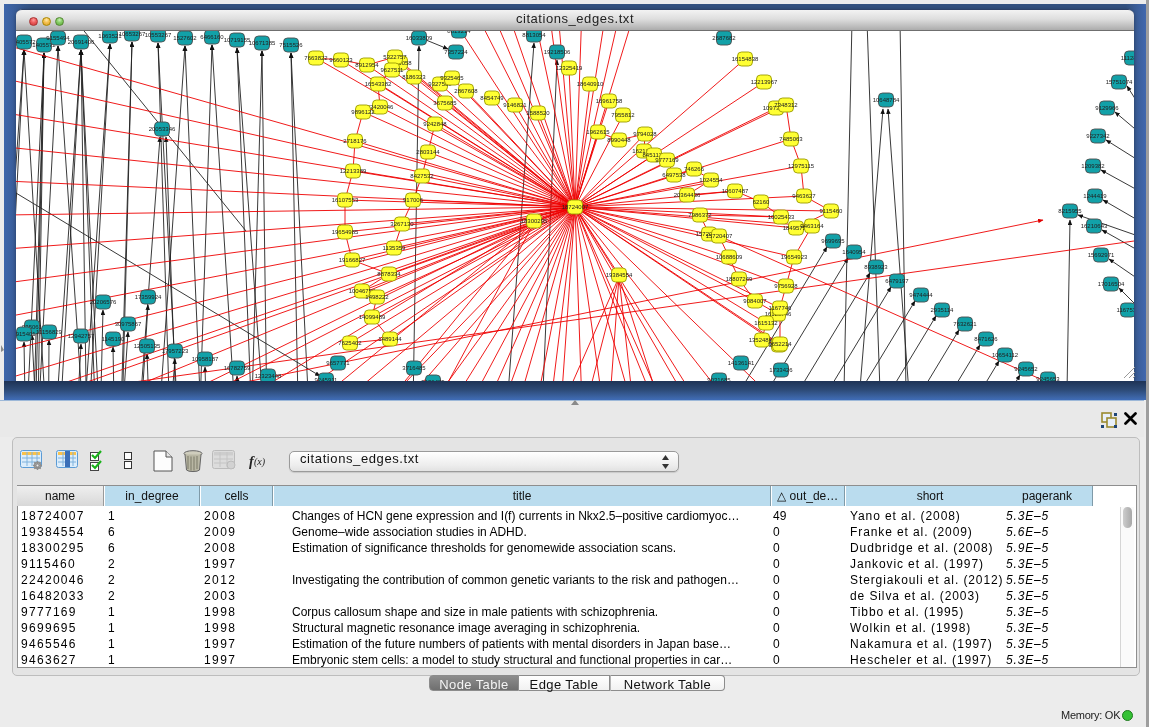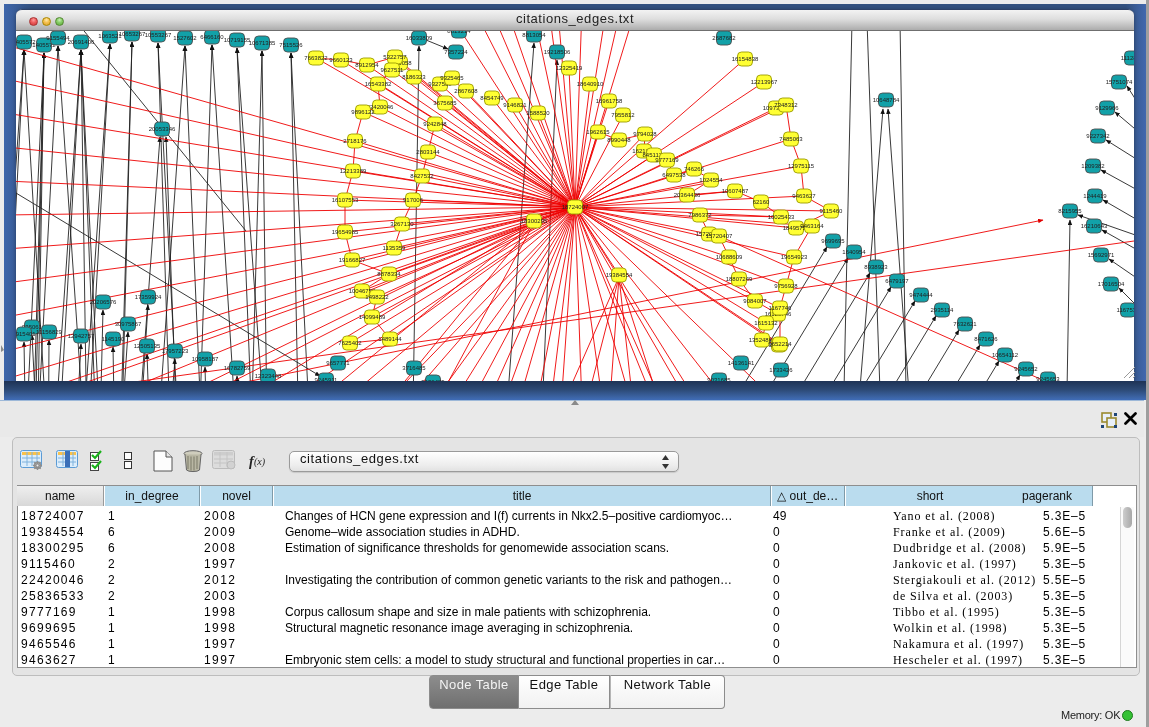--- a/index.html
+++ b/index.html
@@ -26,28 +26,28 @@
 .tp-header .lbl { position:absolute; left:18px; top:11px; font-size:13px; color:#1a1a1a;margin-top:32px; }
 .tp-body { position:absolute; left:0; top:437px; width:1144px; height:290px; background:#ececec; }
 .container { position:absolute; left:12px; top:437px; width:1128px; height:239px;
   background:#e4e4e4; border:1px solid #bdbdbd; border-radius:5px; }
 .table { position:absolute; left:17px; top:485px; width:1120px; height:183px; background:#fff;
   border:1px solid #8e8e8e; }
 .th { position:absolute; top:486px; height:20px; background:#badcee; border-right:1px solid #7f9aa8;
   font-size:12px; color:#111; text-align:center; line-height:20px; }
 .trow { position:absolute; left:17px; width:1102px; height:16px; font-size:12px; color:#000; }
 .trow span { position:absolute; top:1px; white-space:nowrap; }
-.c0 { left:4px; letter-spacing:1.3px; } .c1 { left:91px; } .c2 { left:187px; letter-spacing:1.4px; } .c3 { left:268px; }
-.c4 { left:756px; } .c5 { left:876px; letter-spacing:0.9px;font-family:Liberation Serif, serif; } .c6 { left:1026px; letter-spacing:0.85px; }
+.c0 { left:4px; letter-spacing:1.3px; } .c1 { left:91px; } .c2 { left:187px; letter-spacing:1.4px; } .c3 { left:275px; }
+.c4 { left:756px; } .c5 { left:833px; letter-spacing:0.9px; } .c6 { left:989px; letter-spacing:0.85px;font-style:italic; }
 .sb { position:absolute; left:1120px; top:507px; width:14px; height:160px; background:#fafafa;
   border-left:1px solid #d5d5d5; }
 .sb .thumb { position:absolute; left:2px; top:0px; width:9px; height:21px; border-radius:5px;
   background:linear-gradient(to right,#cdcdcd,#a8a8a8); }
 .tabs { position:absolute; left:429px; top:675px; height:18px; font-size:13px; letter-spacing:0.4px; }
-.tab { position:absolute; top:0; height:34px; line-height:17px; text-align:center; border:1px solid #8c8c8c; }
+.tab { position:absolute; top:0; height:16px; line-height:17px; text-align:center; border:1px solid #8c8c8c; }
 .tab.sel { background:linear-gradient(to bottom,#8d8d8d,#6f6f6f); color:#f4f4f4; }
 .tab.un { background:linear-gradient(to bottom,#ffffff,#f1f1f1); color:#111; }
 .mem { position:absolute; left:1061px; top:709px; font-size:11px; letter-spacing:-0.25px; color:#222; }
 .memdot { position:absolute; left:1122px; top:710px; width:11px; height:11px; border-radius:50%;
   background:#35c135; border:1px solid #1d7a1d; }
 .resize { position:absolute; left:1122px; top:365px; }
 </style></head><body>
 <div class="desktop"></div>
 <svg style="position:absolute;left:0;top:345px" width="5" height="10">
     <path d="M1 0 L1 7 L4 5z" fill="#8a8a8a"></path>
@@ -685,21 +685,21 @@
   <span style="position:absolute;left:10px;top:-1px;font-size:13px;letter-spacing:0.6px;color:#111">citations_edges.txt</span>
   <svg style="position:absolute;right:8px;top:3px" width="9" height="15">
     <path d="M4.5 0 L8 5 L1 5 z" fill="#333"></path>
       <path d="M4.5 14 L8 9 L1 9 z" fill="#333"></path>
   </svg>
 </div>
 
 <div class="table"></div>
 <div class="th" style="left:17px;width:87px;background:linear-gradient(to bottom,#efefef,#d8d8d8);border-right:1px solid #9a9a9a">name</div>
 <div class="th" style="left:105px;width:95px">in_degree</div>
-<div class="th" style="left:201px;width:72px">novel</div>
+<div class="th" style="left:201px;width:72px">cells</div>
 <div class="th" style="left:274px;width:497px">title</div>
 <div class="th" style="left:772px;width:73px;text-align:left;padding-left:5px">△ out_de…</div>
 <div class="th" style="left:846px;width:169px">short</div>
 <div class="th" style="left:1002px;width:91px">pagerank</div>
 <div class="trow" style="top:508px">
 <span class="c0">18724007</span>
     <span class="c1">1</span>
     <span class="c2">2008</span>
     <span class="c3">Changes of HCN gene expression and I(f) currents in Nkx2.5–positive cardiomyoc…</span>
     <span class="c4">49</span>
@@ -735,21 +735,21 @@
 <div class="trow" style="top:572px">
 <span class="c0">22420046</span>
     <span class="c1">2</span>
     <span class="c2">2012</span>
     <span class="c3">Investigating the contribution of common genetic variants to the risk and pathogen…</span>
     <span class="c4">0</span>
     <span class="c5">Stergiakouli et al. (2012)</span>
     <span class="c6">5.5E–5</span>
   </div>
 <div class="trow" style="top:588px">
-<span class="c0">25836533</span>
+<span class="c0">16482033</span>
     <span class="c1">2</span>
     <span class="c2">2003</span>
     <span class="c4">0</span>
     <span class="c5">de Silva et al. (2003)</span>
     <span class="c6">5.3E–5</span>
   </div>
 <div class="trow" style="top:604px">
 <span class="c0">9777169</span>
     <span class="c1">1</span>
     <span class="c2">1998</span>
@@ -764,20 +764,21 @@
     <span class="c2">1998</span>
     <span class="c3">Structural magnetic resonance image averaging in schizophrenia.</span>
     <span class="c4">0</span>
     <span class="c5">Wolkin et al. (1998)</span>
     <span class="c6">5.3E–5</span>
   </div>
 <div class="trow" style="top:636px">
 <span class="c0">9465546</span>
     <span class="c1">1</span>
     <span class="c2">1997</span>
+    <span class="c3">Estimation of the future numbers of patients with mental disorders in Japan base…</span>
     <span class="c4">0</span>
     <span class="c5">Nakamura et al. (1997)</span>
     <span class="c6">5.3E–5</span>
   </div>
 <div class="trow" style="top:652px">
 <span class="c0">9463627</span>
     <span class="c1">1</span>
     <span class="c2">1997</span>
     <span class="c3">Embryonic stem cells: a model to study structural and functional properties in car…</span>
     <span class="c4">0</span>

